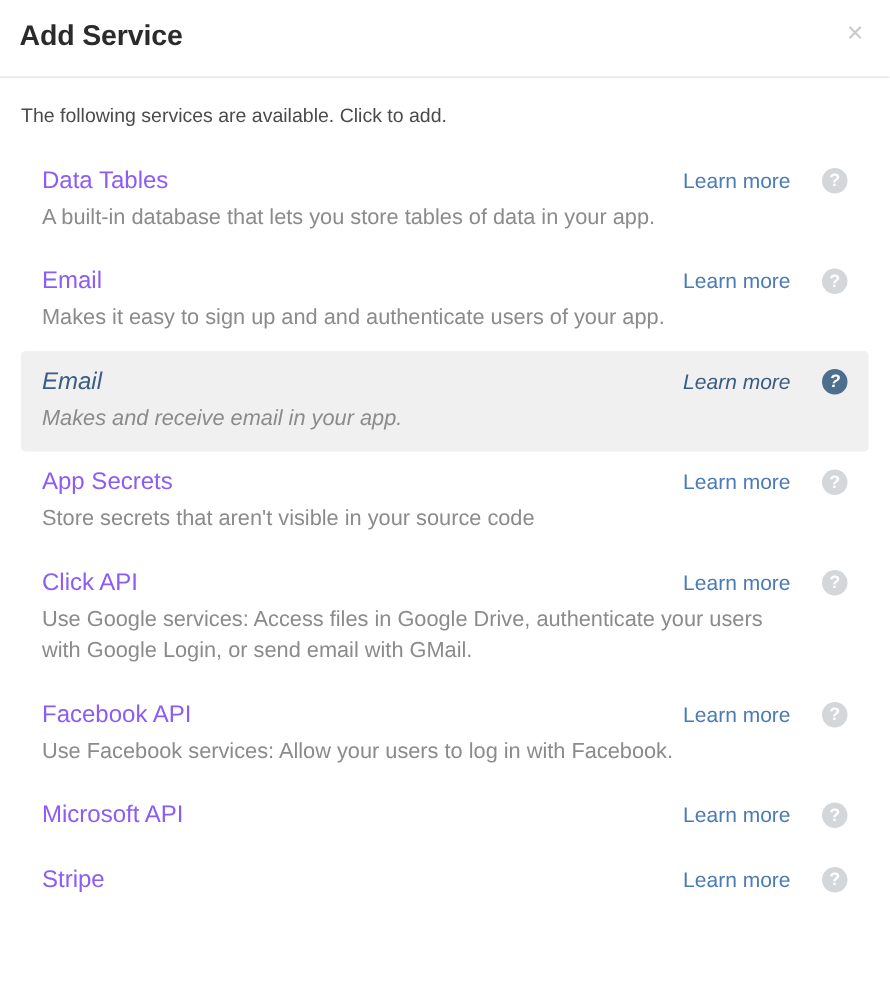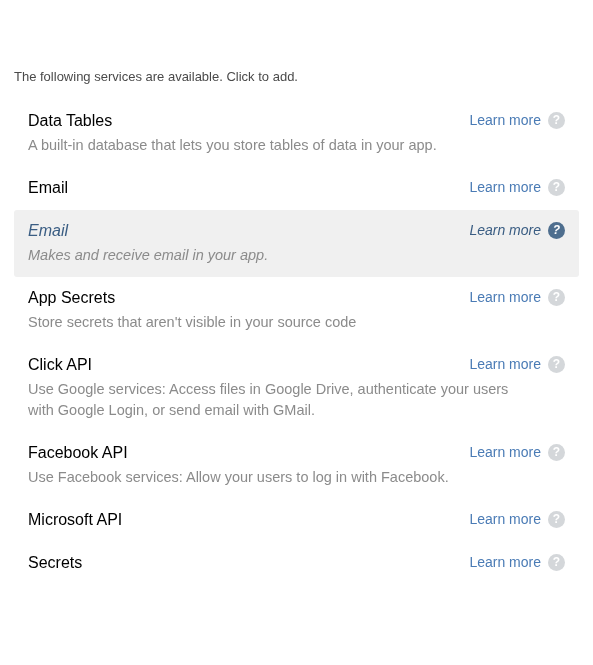--- a/index.html
+++ b/index.html
@@ -83,36 +83,36 @@
     font-style: italic;
   }
 
   .row-head {
     position: relative;
     height: 23px;
   }
 
   .service-name {
     font-size: 16px;
-    color: #000000;
+    color: #8b5cf6;
     line-height: 23px;
     display: inline-block;
   }
   .is-hovered .service-name {
     color: #3a5d83;
   }
 
   .row-right {
     position: absolute;
     right: 0;
     top: 0;
     height: 23px;
     display: flex;
     align-items: center;
-    gap: 7px;
+    gap: 21px;
   }
 
   .learn-more {
     font-size: 14px;
     color: #4a7bb5;
     line-height: 23px;
   }
   .is-hovered .learn-more {
     color: #3a5d83;
   }
@@ -141,36 +141,41 @@
     color: #8b8b8b;
     line-height: 21px;
     max-width: 500px;
   }
 </style>
 </head>
 <body>
 
 <div class="modal">
 
+  <div class="modal-header">
+    <div class="modal-title">Add Service</div>
+    <div class="close-button">×</div>
+  </div>
 
   <div class="intro-text">The following services are available. Click to add.</div>
 
   <div class="service-list">
       <div class="service-row">
         <div class="row-head"><span class="service-name">Data Tables</span><div class="row-right">
             <span class="learn-more">Learn more</span>
             <span class="help-icon">?</span>
           </div></div>
         <div class="service-desc">A built-in database that lets you store tables of data in your app.</div>
       </div>
       <div class="service-row">
         <div class="row-head"><span class="service-name">Email</span><div class="row-right">
             <span class="learn-more">Learn more</span>
             <span class="help-icon">?</span>
           </div></div>
+        <div class="service-desc">Makes it easy to sign up and and authenticate users of your app.</div>
       </div>
       <div class="service-row is-hovered">
         <div class="row-head"><span class="service-name">Email</span><div class="row-right">
             <span class="learn-more">Learn more</span>
             <span class="help-icon">?</span>
           </div></div>
         <div class="service-desc">Makes and receive email in your app.</div>
       </div>
       <div class="service-row">
         <div class="row-head"><span class="service-name">App Secrets</span><div class="row-right">
@@ -193,20 +198,20 @@
           </div></div>
         <div class="service-desc">Use Facebook services: Allow your users to log in with Facebook.</div>
       </div>
       <div class="service-row">
         <div class="row-head"><span class="service-name">Microsoft API</span><div class="row-right">
             <span class="learn-more">Learn more</span>
             <span class="help-icon">?</span>
           </div></div>
       </div>
       <div class="service-row">
-        <div class="row-head"><span class="service-name">Secrets</span><div class="row-right">
+        <div class="row-head"><span class="service-name">Stripe</span><div class="row-right">
             <span class="learn-more">Learn more</span>
             <span class="help-icon">?</span>
           </div></div>
       </div>
     </div>
 
 </div>
 
 </body></html>

